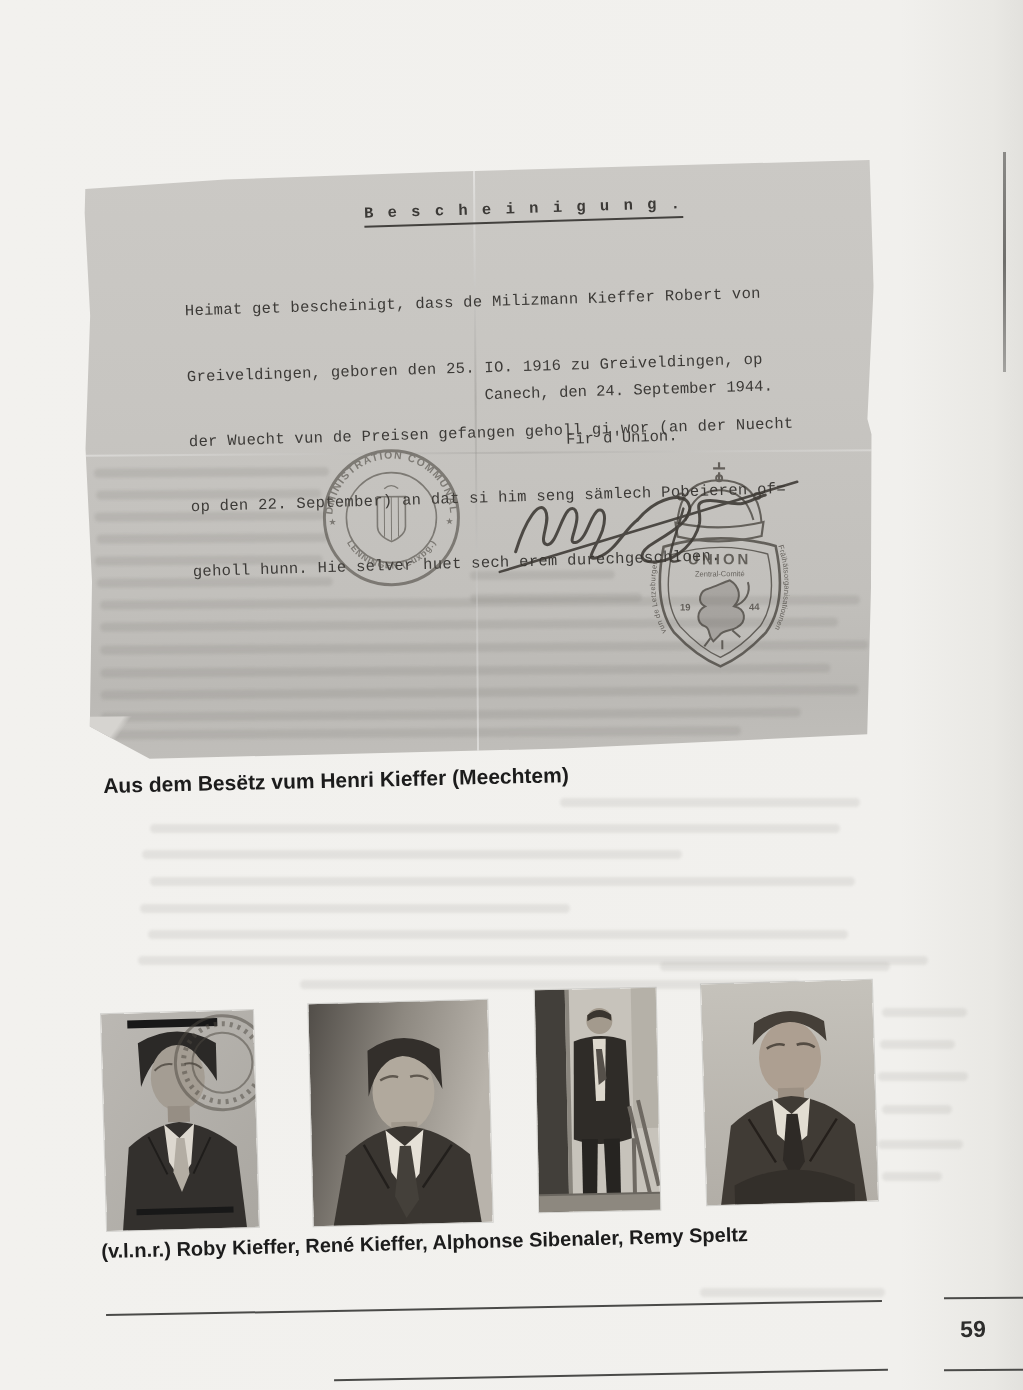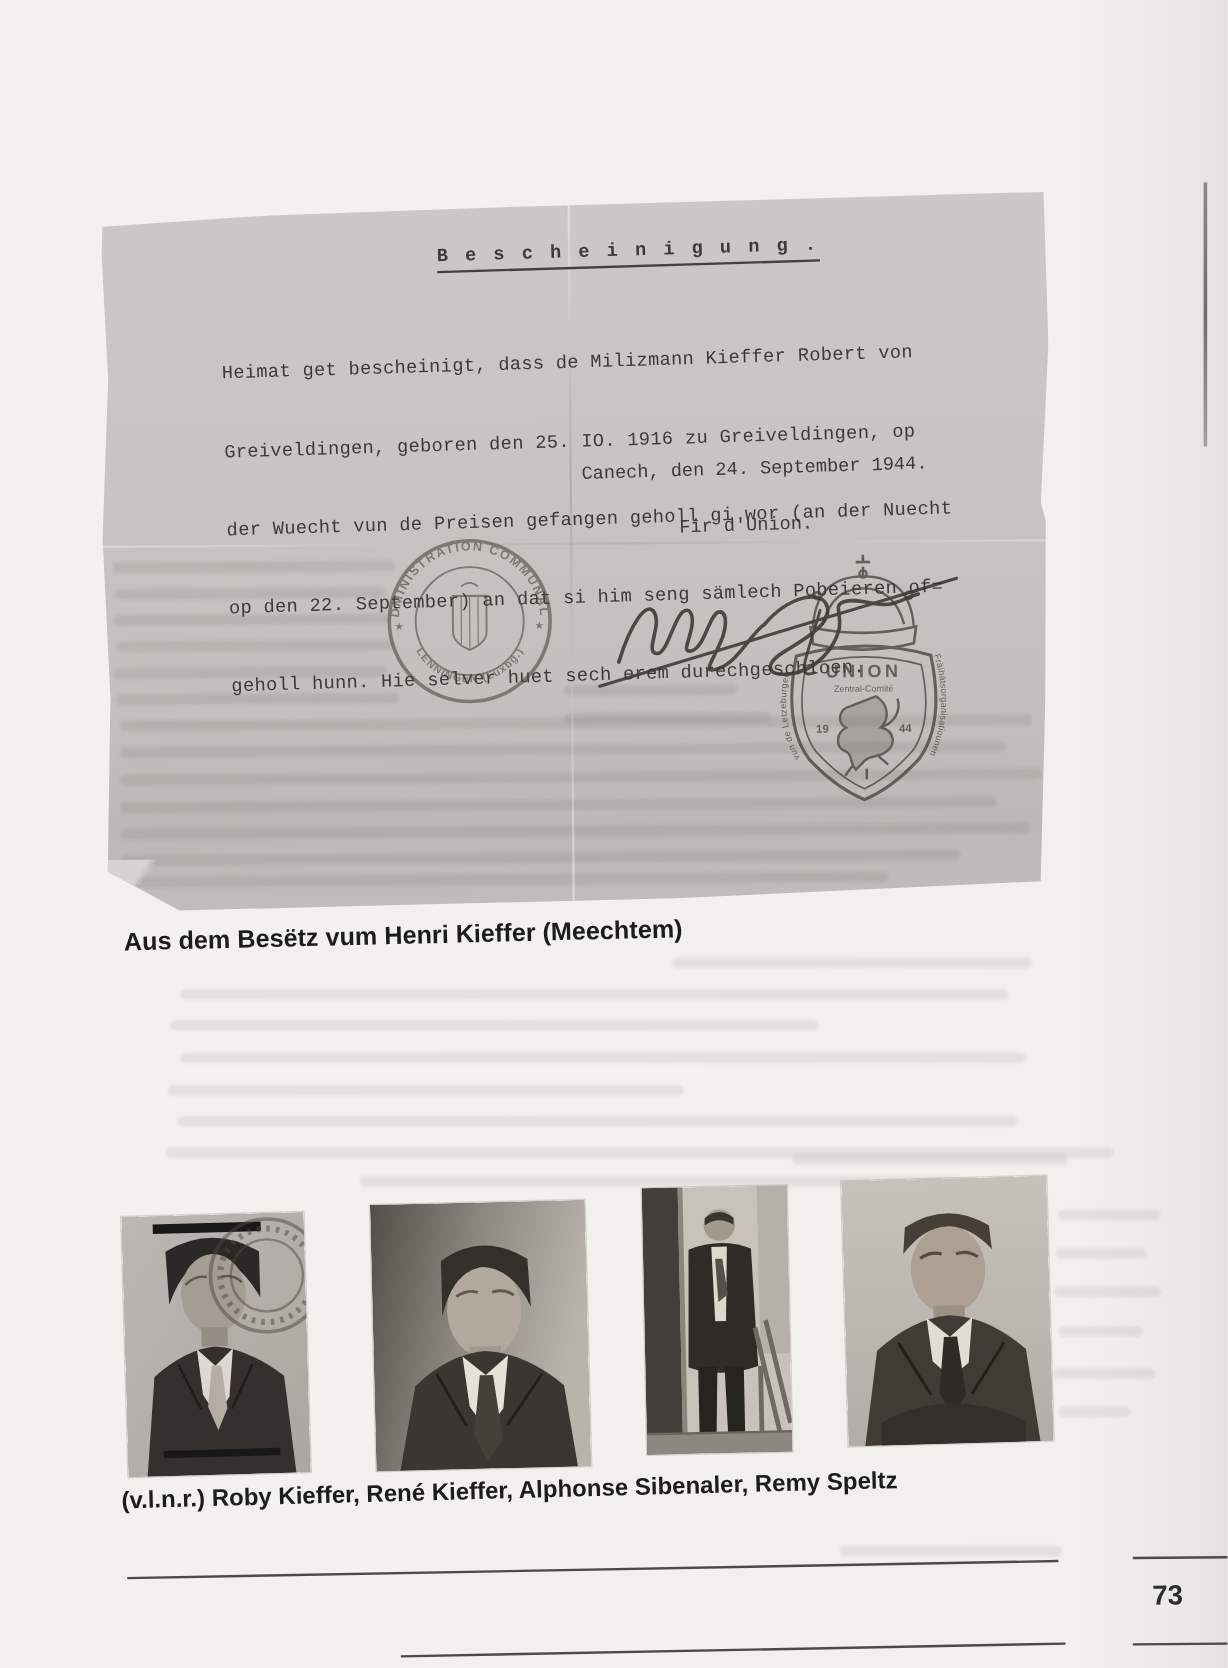--- a/index.html
+++ b/index.html
@@ -256,18 +256,18 @@
       <path d="M82,132 L93,132 L99,180 L87,198 L77,178 Z" fill="#2e2a26"></path>
       <path d="M44,136 L70,180 M132,138 L104,180" stroke="#241f1b" stroke-width="2.4" fill="none"></path>
       <path d="M28,202 Q87,172 148,204 L148,221 L28,221 Z" fill="#332f2a"></path>
     </svg>
   </div>
 
   <div class="caption caption-photos">(v.l.n.r.) Roby Kieffer, René Kieffer, Alphonse Sibenaler, Remy Speltz</div>
 
   <div class="rule" style="left:106px;top:1307px;width:776px;transform:rotate(-1.05deg)"></div>
   <div class="rule" style="left:944px;top:1297px;width:79px;transform:rotate(-0.4deg)"></div>
-  <div class="page-num">73</div>
+  <div class="page-num">59</div>
   <div class="rule" style="left:334px;top:1374px;width:554px;transform:rotate(-1.1deg)"></div>
   <div class="rule" style="left:944px;top:1369px;width:79px;transform:rotate(-0.4deg)"></div>
 
   <div class="edge-line"></div>
 </div>
 
 </body></html>

